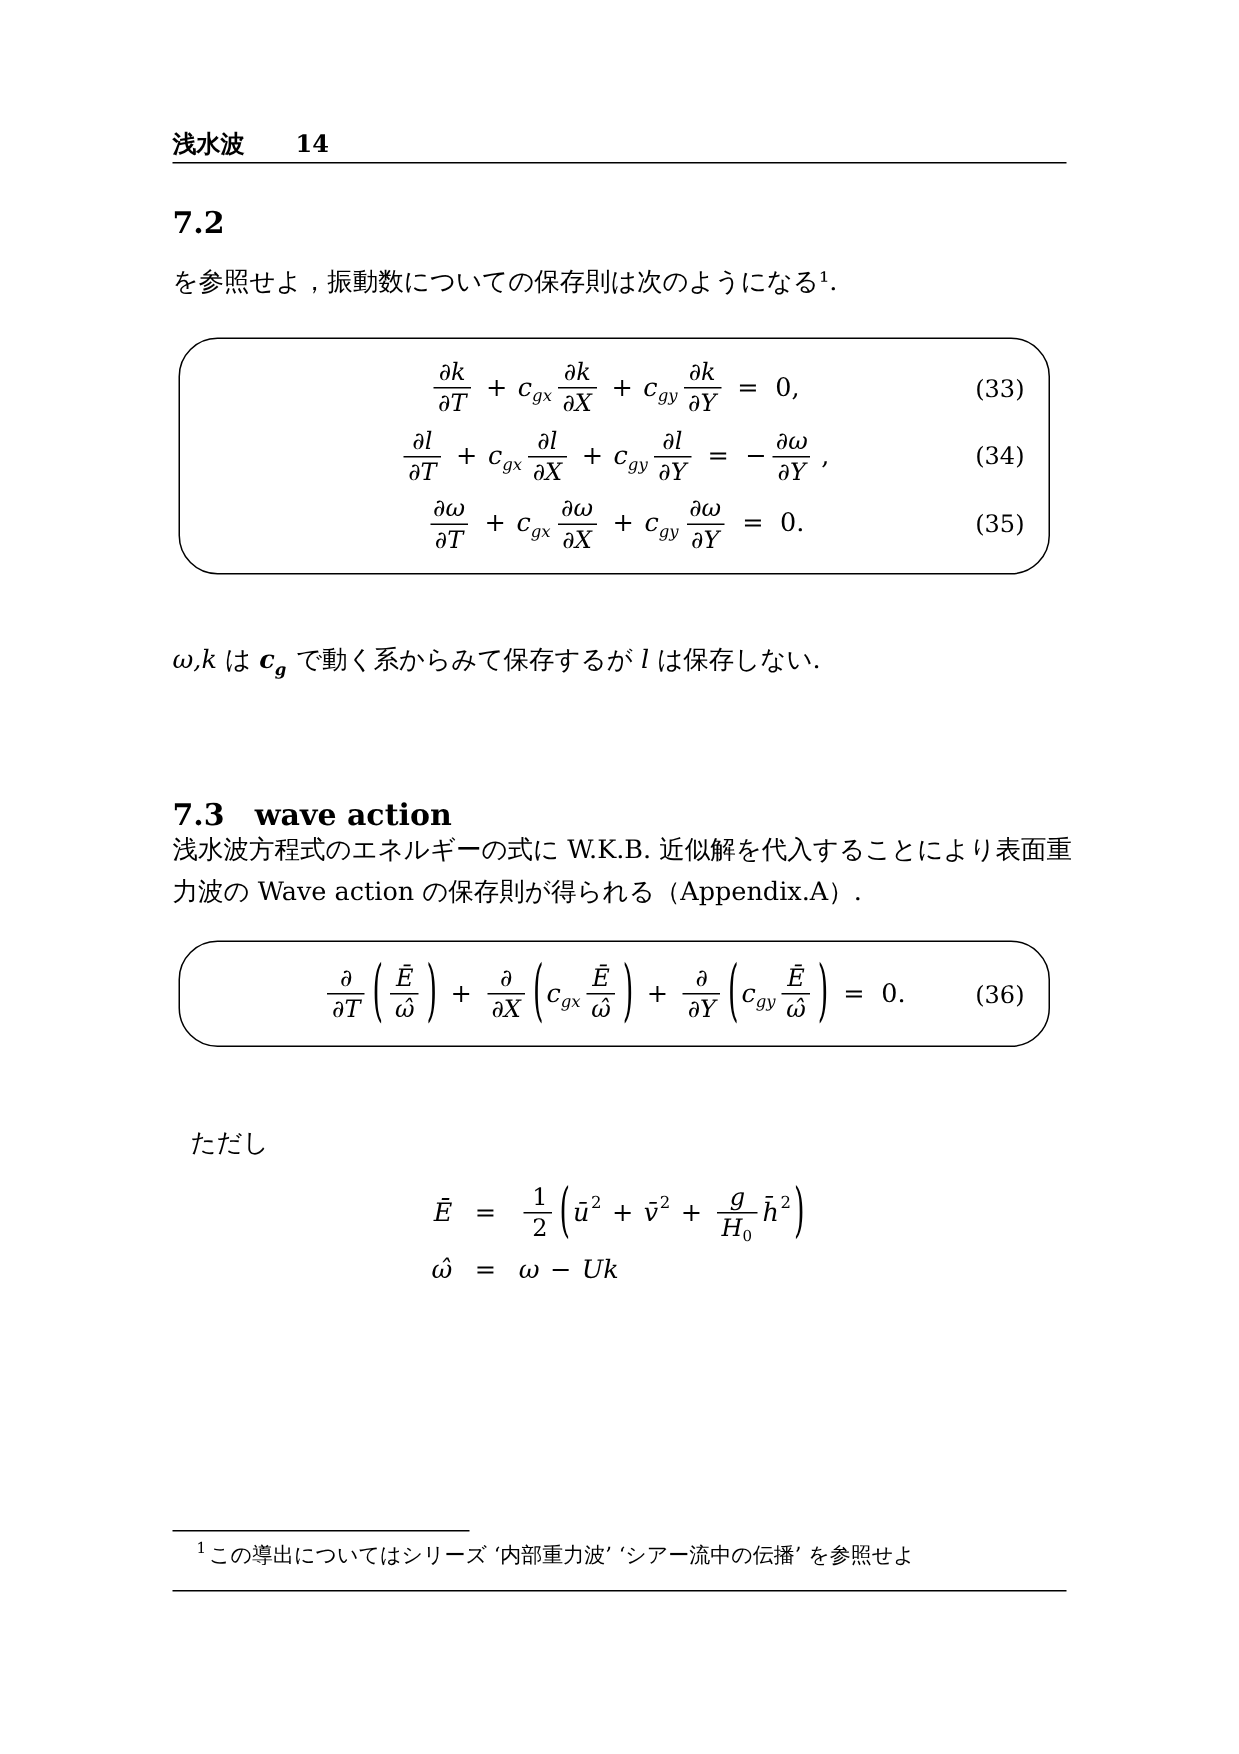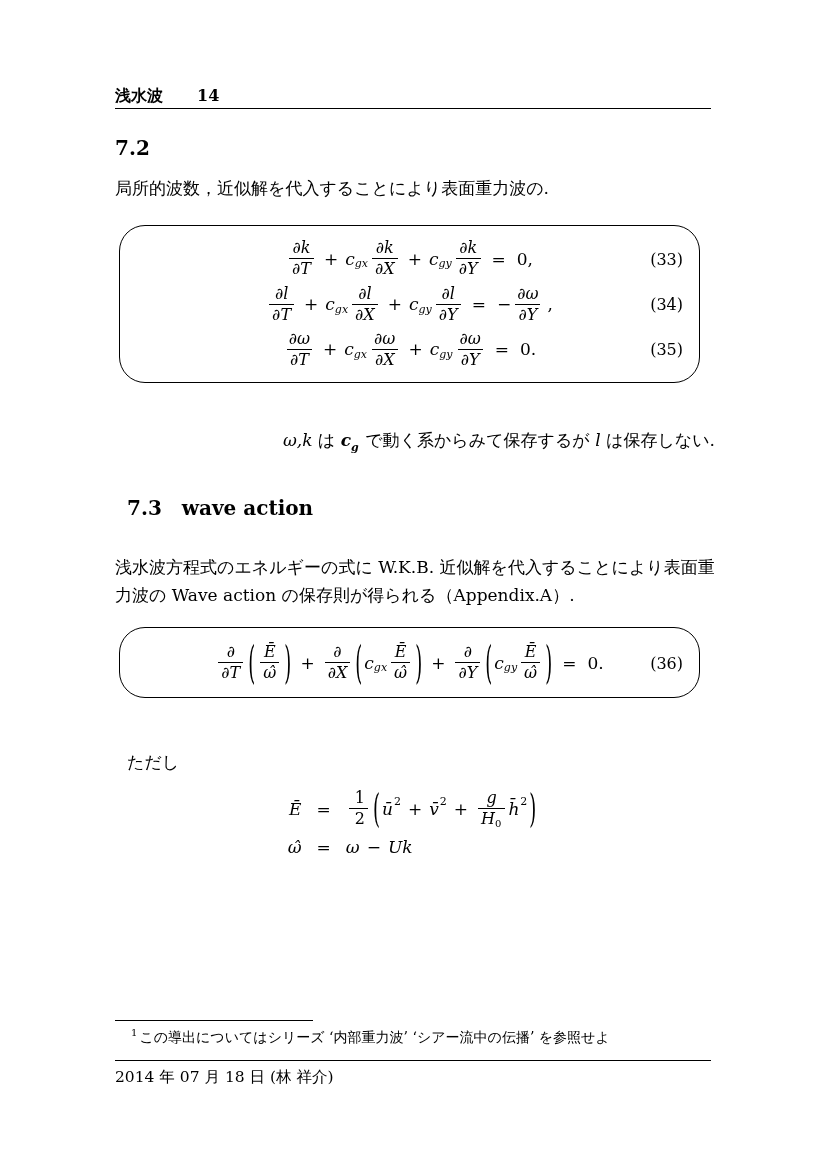--- a/index.html
+++ b/index.html
@@ -67,21 +67,21 @@
 
   <div class="abs hdr">
     <span class="cjk-goth">浅水波</span>
     <span class="pgnum num-serif">14</span>
   </div>
   <div class="rule" style="left:115px;top:108px;width:596px;"></div>
 
   <div class="abs sechead" style="top:136px;">
     <span class="num-serif">7.2</span>
   </div>
-  <div class="abs para" style="top:174px;">局所的波数，近似解を代入することにより表面重力波の.</div>
+  <div class="abs para" style="top:174px;">を参照せよ，振動数についての保存則は次のようになる¹.</div>
 
   <div class="eqbox" style="top:225px;height:158px;padding:8px 0;">
     <div class="eqrow">
       <div class="eqmath">
           <span class="frac">
             <span class="num"><span class="mi">∂k</span></span>
             <span class="den"><span class="mi">∂T</span></span>
           </span>
           <span class="mo">+</span>
           <span class="mi">c</span>
@@ -152,23 +152,23 @@
             <span class="num"><span class="mi">∂ω</span></span>
             <span class="den"><span class="mi">∂Y</span></span>
           </span>
           <span class="mrel">=</span>
           <span class="mr">0.</span>
         </div>
       <span class="eqtag">(35)</span>
     </div>
   </div>
 
-  <div class="abs para" style="top:426px;text-align:right;"><span class="mi">ω,k</span><span class="mt"> は </span><span class="mi mb">c</span><span class="msub mb">g</span><span class="mt"> で動く系からみて保存するが </span><span class="mi">l</span><span class="mt"> は保存しない.</span></div>
-
-  <div class="abs sechead" style="top:496px;margin-left:12px;">
+  <div class="abs para" style="top:426px;"><span class="mi">ω,k</span><span class="mt"> は </span><span class="mi mb">c</span><span class="msub mb">g</span><span class="mt"> で動く系からみて保存するが </span><span class="mi">l</span><span class="mt"> は保存しない.</span></div>
+
+  <div class="abs sechead" style="top:531px;">
     <span class="num-serif">7.3</span>
     <span class="sectitle num-serif">wave action</span>
   </div>
   <div class="abs para" style="top:553px;">浅水波方程式のエネルギーの式に W.K.B. 近似解を代入することにより表面重力波の Wave action の保存則が得られる（Appendix.A）.</div>
 
   <div class="eqbox" style="top:627px;height:71px;">
     <div class="eqrow" style="height:100%;">
       <div class="eqmath">
           <span class="frac">
             <span class="num"><span class="mi">∂</span></span>
@@ -255,16 +255,15 @@
   </div>
 
 
   <div class="rule" style="left:115px;top:1020px;width:198px;height:1px;"></div>
   <div class="abs footnote">
     <sup class="fnsup">1</sup><span>この導出についてはシリーズ ‘内部重力波’ ‘シアー流中の伝播’ を参照せよ</span>
   </div>
 
   <div class="rule" style="left:115px;top:1060px;width:596px;height:1px;"></div>
   <div class="abs footer">
-    <span>2014 年 07 月 18 日 (林 祥介)</span>
   </div>
 
 </div>
 
 </body></html>

